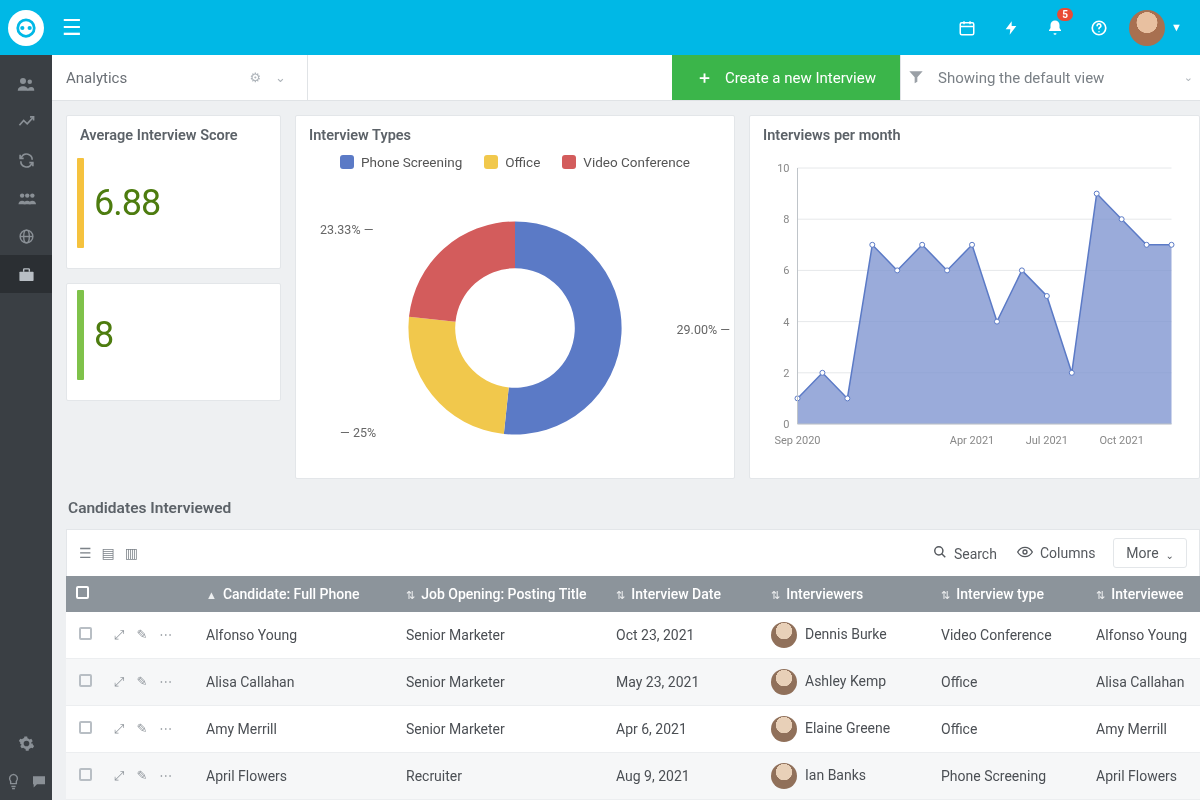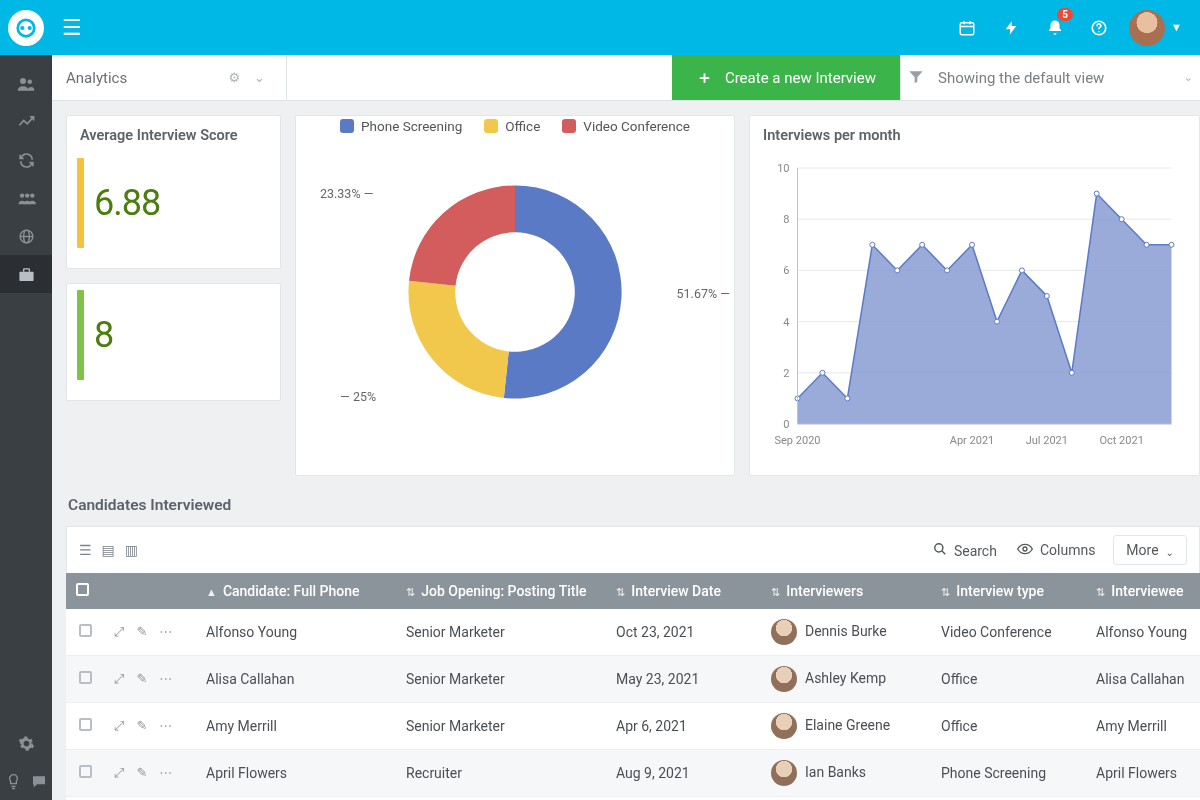--- a/index.html
+++ b/index.html
@@ -17,21 +17,21 @@
 .caret-down { margin: 0 10px 0 2px; font-size: 11px; cursor: pointer; }
 
 
 .leftrail { position: absolute; top: 55px; left: 0; width: 52px; bottom: 0; background: #3a3f44; display: flex; flex-direction: column; align-items: center; padding-top: 10px; }
 .rail-icon { width: 52px; height: 38px; display: flex; align-items: center; justify-content: center; color: #8a9096; cursor: pointer; font-size: 16px; }
 .rail-icon.active { background: #2b2f33; color: #cfd3d7; }
 .rail-bottom { margin-top: auto; width: 100%; }
 
 
 .subhead { position: absolute; top: 55px; left: 52px; right: 0; height: 46px; background: #fff; display: flex; align-items: stretch; border-bottom: 1px solid #e0e3e6; }
-.subhead-left { display: flex; align-items: center; padding: 0 14px; width: 235px; border-right: 1px solid #e0e3e6; color: #6a6f75; }
+.subhead-left { display: flex; align-items: center; padding: 0 14px; width: 256px; border-right: 1px solid #e0e3e6; color: #6a6f75; }
 .subhead-left .title { flex: 1; font-size: 15px; }
 .subhead-iconbtn { color: #aeb4ba; padding: 0 7px; cursor: pointer; font-size: 13px; }
 .subhead-gap { flex: 1; }
 .create-btn { background: #3bb54a; color: #fff; display: flex; align-items: center; padding: 0 24px; font-size: 15px; cursor: pointer; gap: 12px; }
 .create-btn .plus { font-weight: bold; font-size: 17px; }
 .view-select { display: flex; align-items: center; padding: 0 7px; color: #7a8086; gap: 14px; cursor: pointer; min-width: 300px; border-left: 1px solid #e0e3e6; }
 .view-select .funnel { color: #9aa0a6; }
 .view-select .txt { flex: 1; font-size: 15px; }
 
 
@@ -226,41 +226,42 @@
       </div>
       <div class="card kpi-card">
         <div class="kpi-body">
           <div class="kpi-bar green"></div>
           <div class="kpi-value">8</div>
         </div>
       </div>
     </div>
 
     <div class="card donut-card">
+      <div class="card-title">Interview Types</div>
       <div class="legend-row">
         <div class="legend-item">
             <span class="swatch" style="background:#5b7ac6"></span>
             <span>Phone Screening</span>
           </div>
         <div class="legend-item">
             <span class="swatch" style="background:#f1c84c"></span>
             <span>Office</span>
           </div>
         <div class="legend-item">
             <span class="swatch" style="background:#d35c5c"></span>
             <span>Video Conference</span>
           </div>
       </div>
       <div class="donut-wrap">
         <svg viewBox="0 0 200 200" id="donut-svg">
             <path d="M100 18 A82 82 0 1 1 91.41158624151521 181.54899845560993 L95.18210935499633 145.74699913363483 A46 46 0 1 0 100 54 Z" fill="#5b7ac6"></path>
             <path d="M91.41158624151521 181.54899845560993 A82 82 0 0 1 18.45100154439008 91.41158624151521 L54.25300086636517 95.18210935499634 A46 46 0 0 0 95.18210935499633 145.74699913363483 Z" fill="#f1c84c"></path>
             <path d="M18.45100154439008 91.41158624151521 A82 82 0 0 1 99.99999999999999 18 L99.99999999999999 54 A46 46 0 0 0 54.25300086636517 95.18210935499634 Z" fill="#d35c5c"></path>
           </svg>
-        <div class="donut-label" style="right:4px; top:144px;"><span>51.67%</span> —</div>
+        <div class="donut-label" style="right:4px; top:144px;"><span>29.00%</span> —</div>
         <div class="donut-label" style="left:44px; bottom:38px;">— <span>25%</span></div>
         <div class="donut-label" style="left:24px; top:44px;"><span>23.33%</span> —</div>
       </div>
     </div>
 
     <div class="card line-card">
       <div class="card-title">Interviews per month</div>
       <div class="linechart">
         <svg id="line-svg" width="100%" height="300" viewBox="0 0 420 300">
             <line class="grid-line" x1="36" x2="410" y1="266" y2="266"></line>

